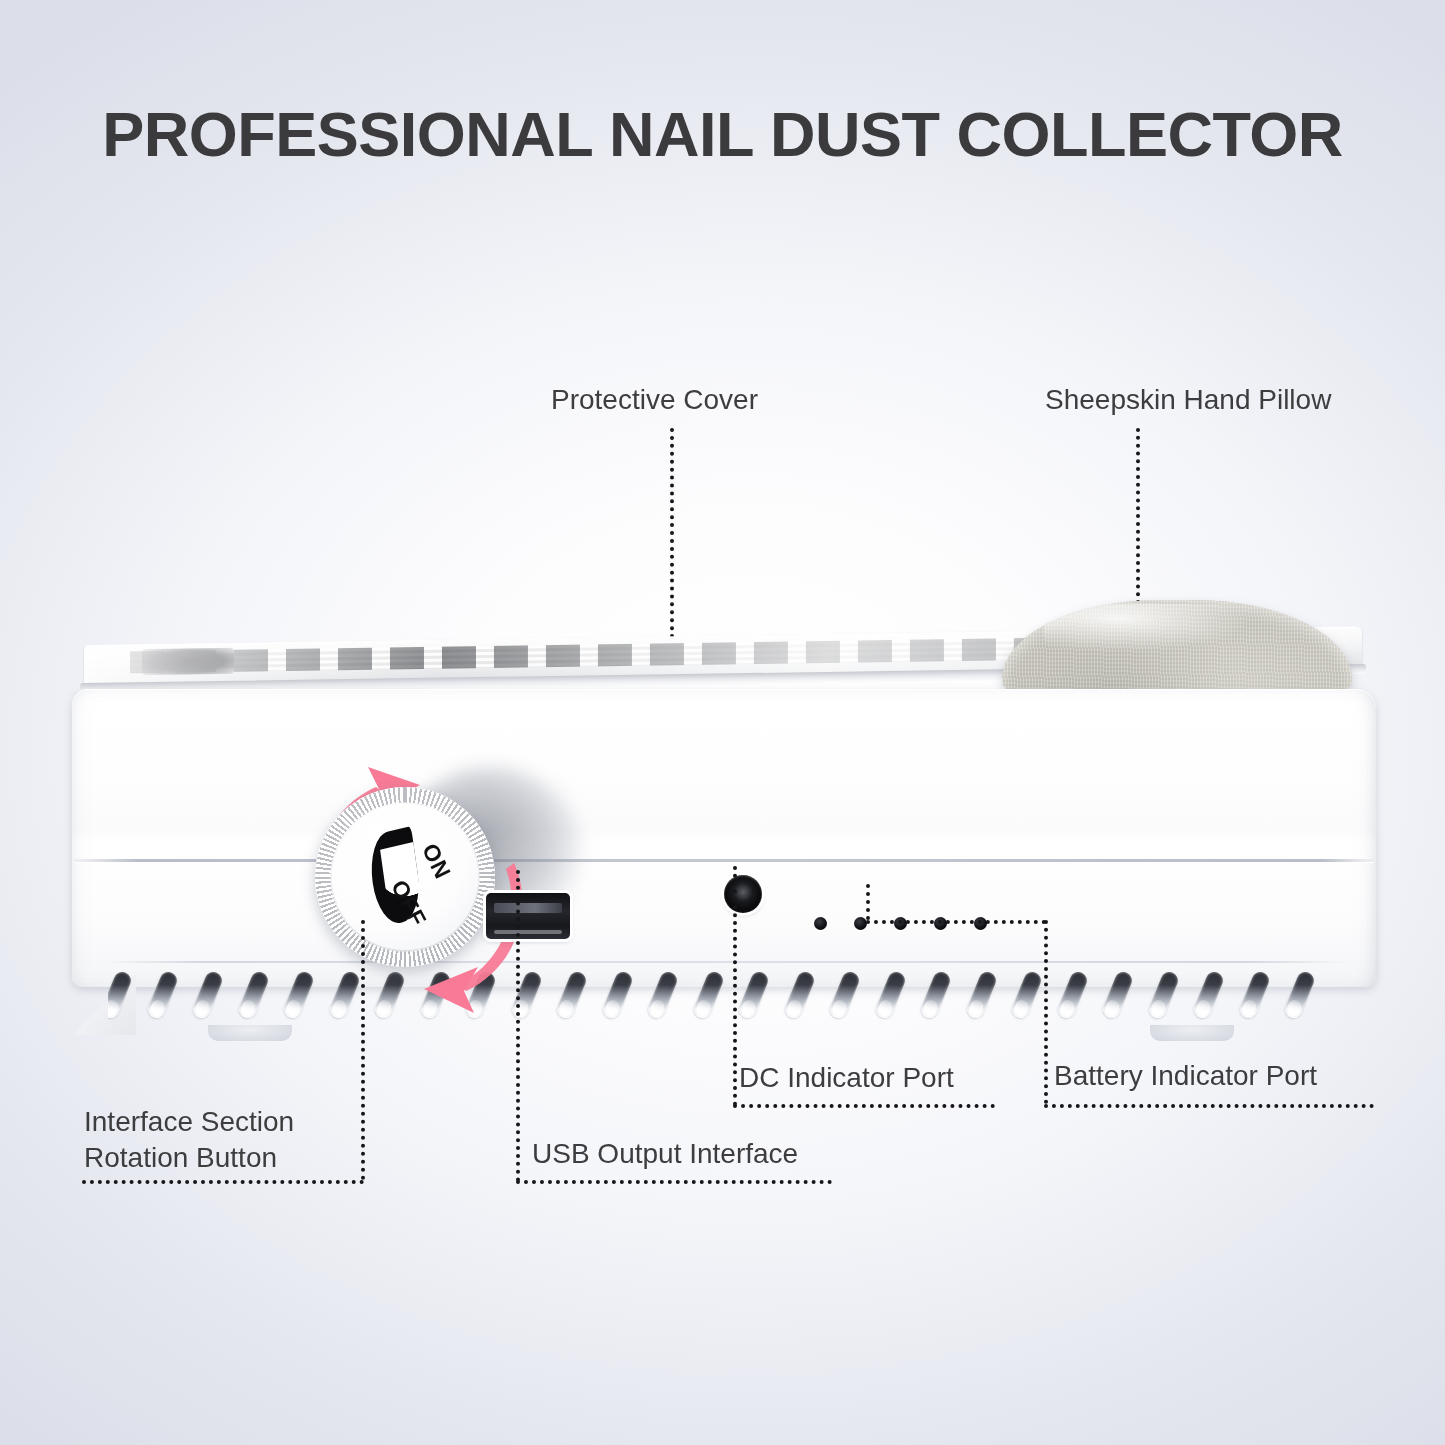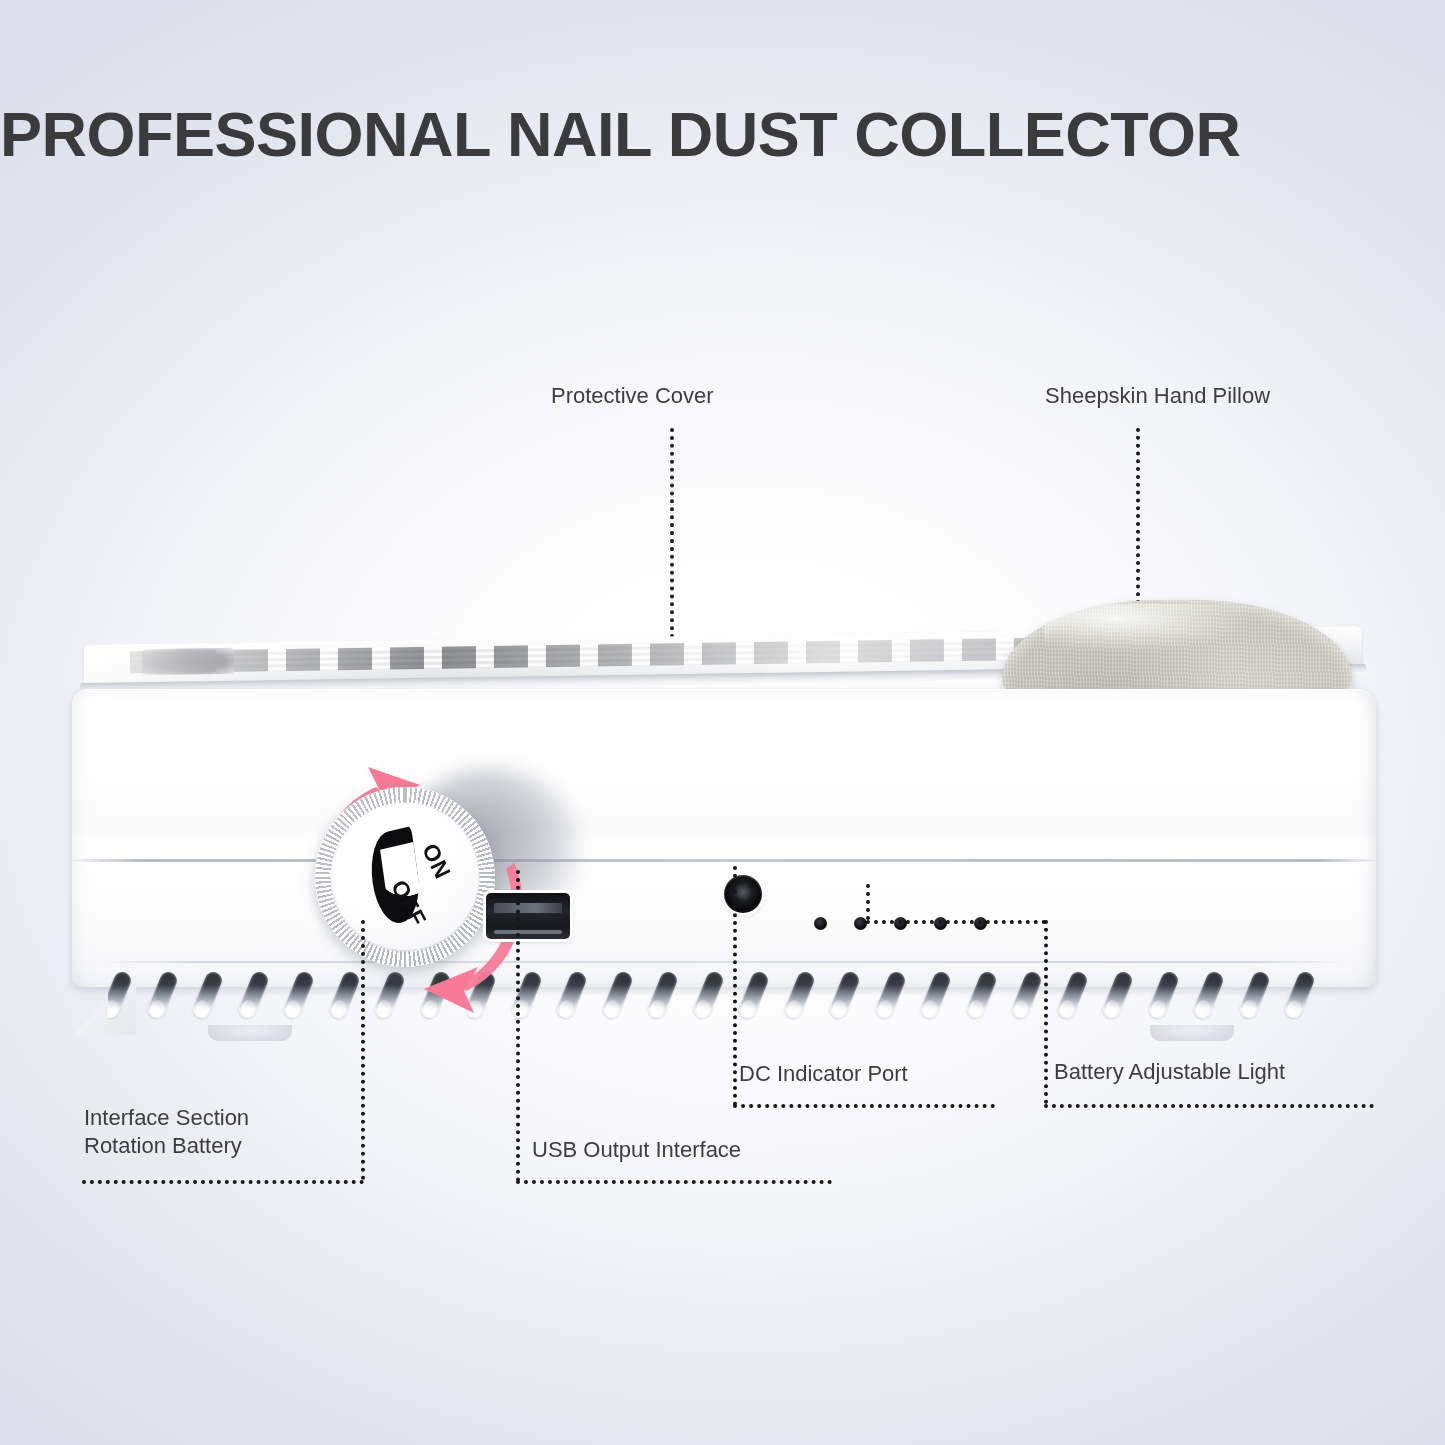--- a/index.html
+++ b/index.html
@@ -9,28 +9,28 @@
     overflow:hidden;
   }
   #stage{
     position:relative;width:1445px;height:1445px;
     background:
       radial-gradient(ellipse 78% 62% at 52% 52%, #ffffff 0%, #fdfdfe 26%, #f4f5f9 52%, #e6e8f0 76%, #dcdee9 100%);
   }
 
   
   .title{
-    position:absolute;left:0;top:98px;width:1445px;
+    position:absolute;left:0;top:98px;width:1445px;text-align:center;
     font-size:63px;font-weight:bold;letter-spacing:-0.5px;
     color:#3b3b3d;white-space:nowrap;
   }
 
   
   .lbl{
-    position:absolute;font-size:22px;color:#3d3d3f;
+    position:absolute;font-size:28px;color:#3d3d3f;
     line-height:1.28;white-space:nowrap;
   }
 
   
   .leadv{
     position:absolute;width:0;
     border-left:4px dotted #16161a;
   }
   .leadh{
     position:absolute;height:0;
@@ -329,22 +329,22 @@
   <div class="leadv" style="left:733px;top:866px;height:240px;"></div>
   <div class="leadh" style="left:733px;top:1104px;width:262px;"></div>
 
   <div class="leadv" style="left:866px;top:884px;height:36px;"></div>
   <div class="leadh" style="left:866px;top:920px;width:180px;"></div>
   <div class="leadv" style="left:1044px;top:920px;height:184px;"></div>
   <div class="leadh" style="left:1044px;top:1104px;width:330px;"></div>
 
   <div class="lbl" style="left:84px;top:1104px;">
     <div>Interface Section</div>
-    <div>Rotation Battery</div>
+    <div>Rotation Button</div>
   </div>
 
   <div class="lbl" style="left:532px;top:1136px;">USB Output Interface</div>
 
   <div class="lbl" style="left:739px;top:1060px;">DC Indicator Port</div>
 
-  <div class="lbl" style="left:1054px;top:1058px;">Battery Adjustable Light</div>
+  <div class="lbl" style="left:1054px;top:1058px;">Battery Indicator Port</div>
 
 </div>
 
 </body></html>

